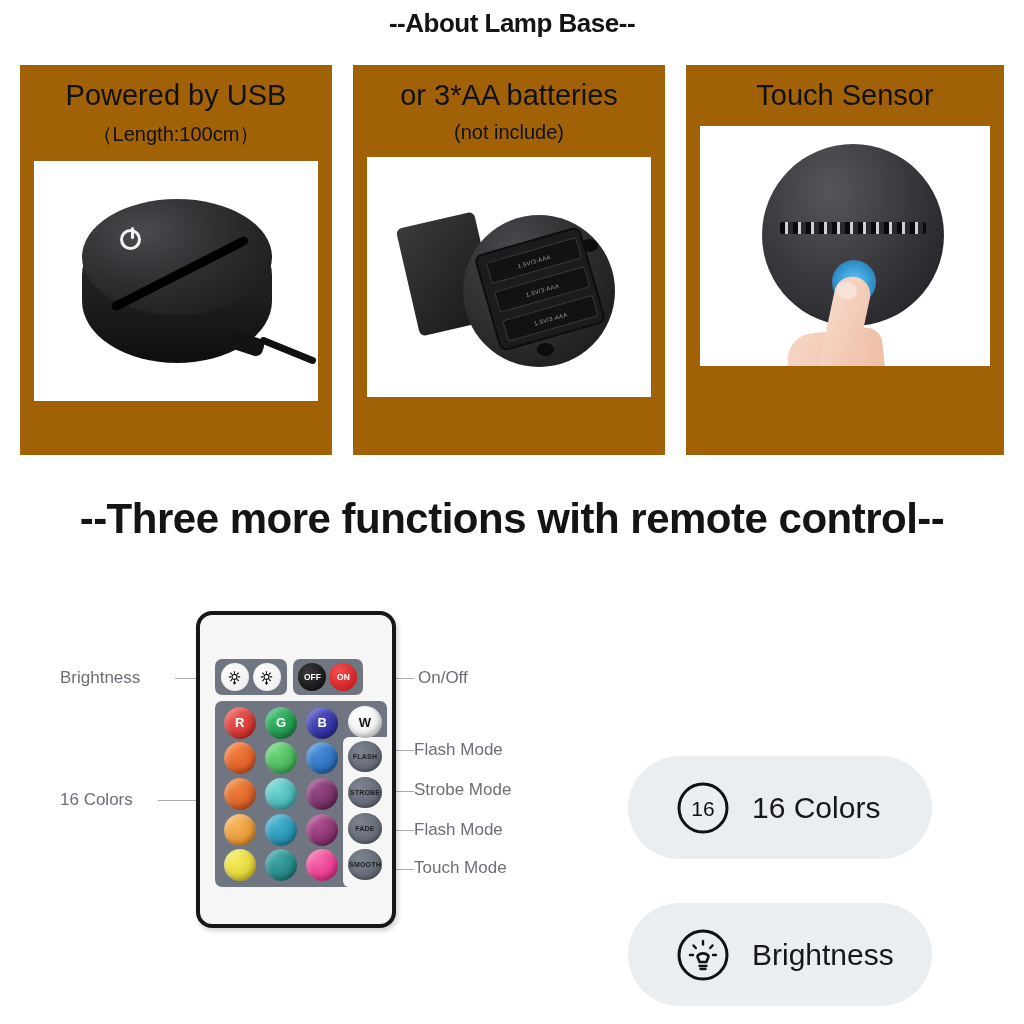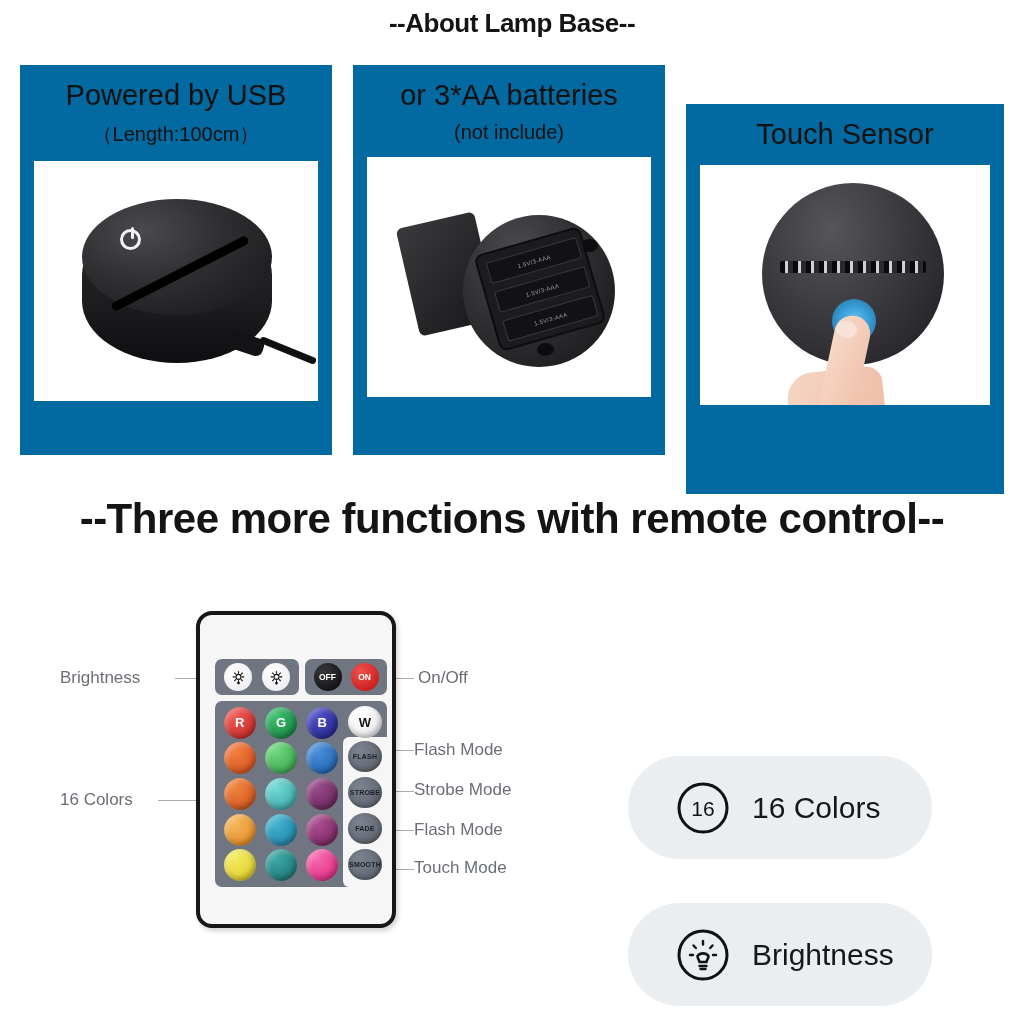--- a/index.html
+++ b/index.html
@@ -22,29 +22,29 @@
     white-space: nowrap;
   }
   #title-main { top: 8px; font-size: 26px; }
   #title-remote { top: 495px; font-size: 42px; }
 
   
   .panel {
     position: absolute;
     top: 65px;
     height: 390px;
-    background: #0369a1;
+    background: #a16207;
     padding: 12px 10px 0 10px;
     display: flex;
     flex-direction: column;
     align-items: center;
   }
   #panel-0 { left: 20px;  width: 312px; }
   #panel-1 { left: 353px; width: 312px; }
-  #panel-2 { left: 686px; width: 318px; margin-top: 39px; }
+  #panel-2 { left: 686px; width: 318px; }
 
   .panel-title {
     font-size: 29px;
     color: #111;
     font-weight: 400;
     line-height: 1.25;
     text-align: center;
     white-space: nowrap;
   }
   .panel-sub {
@@ -224,21 +224,21 @@
     left: 196px; top: 611px;
     width: 200px; height: 317px;
     background: #f6f6f6;
     border: 4px solid #17171a;
     border-radius: 16px;
     box-shadow: 2px 3px 5px rgba(0,0,0,0.18);
   }
   .rc-row-top {
     position: absolute;
     left: 15px; top: 44px;
-    width: 172px; height: 36px;
+    width: 148px; height: 36px;
     display: flex;
     gap: 6px;
     justify-content: center;
   }
   .rc-group {
     background: #6f7681;
     border-radius: 7px;
     display: flex;
     align-items: center;
     justify-content: space-around;

